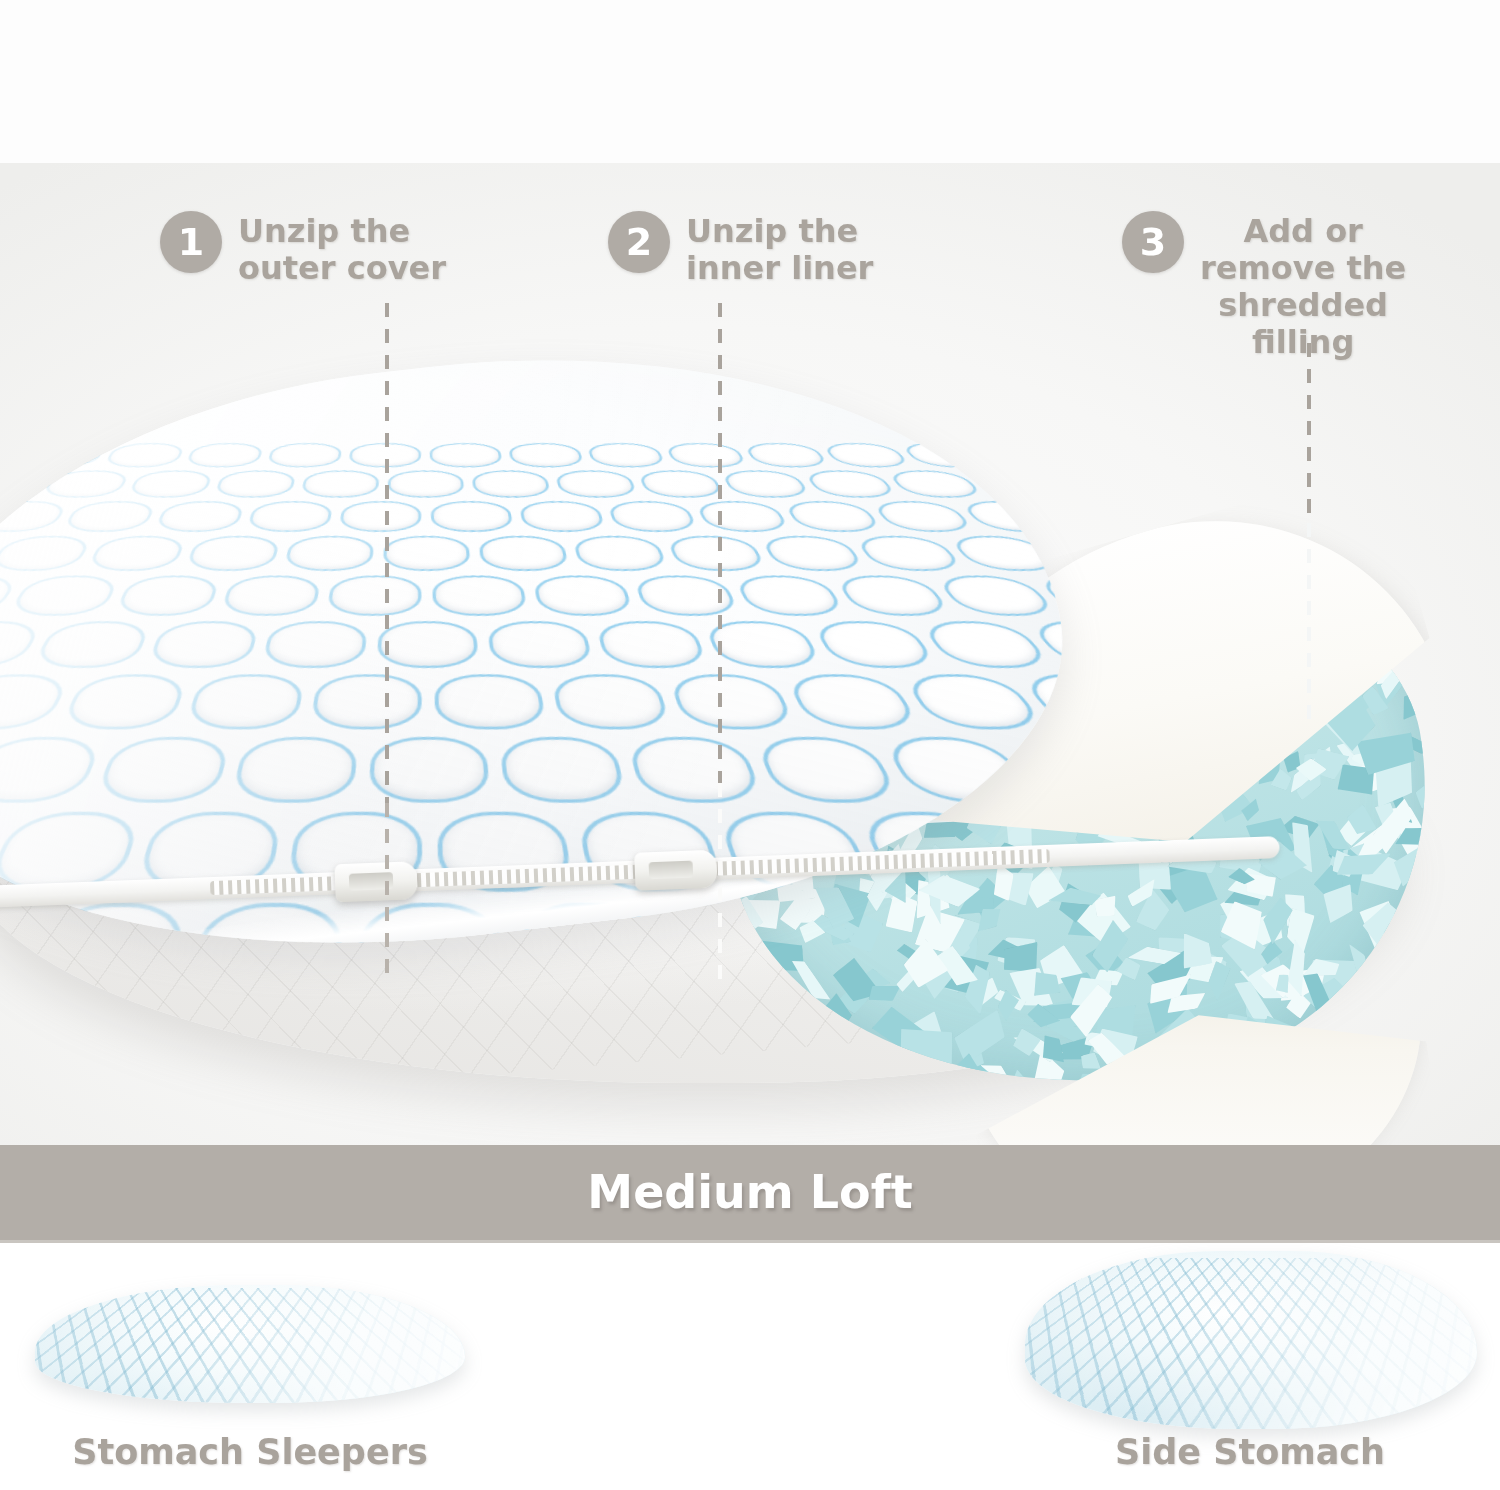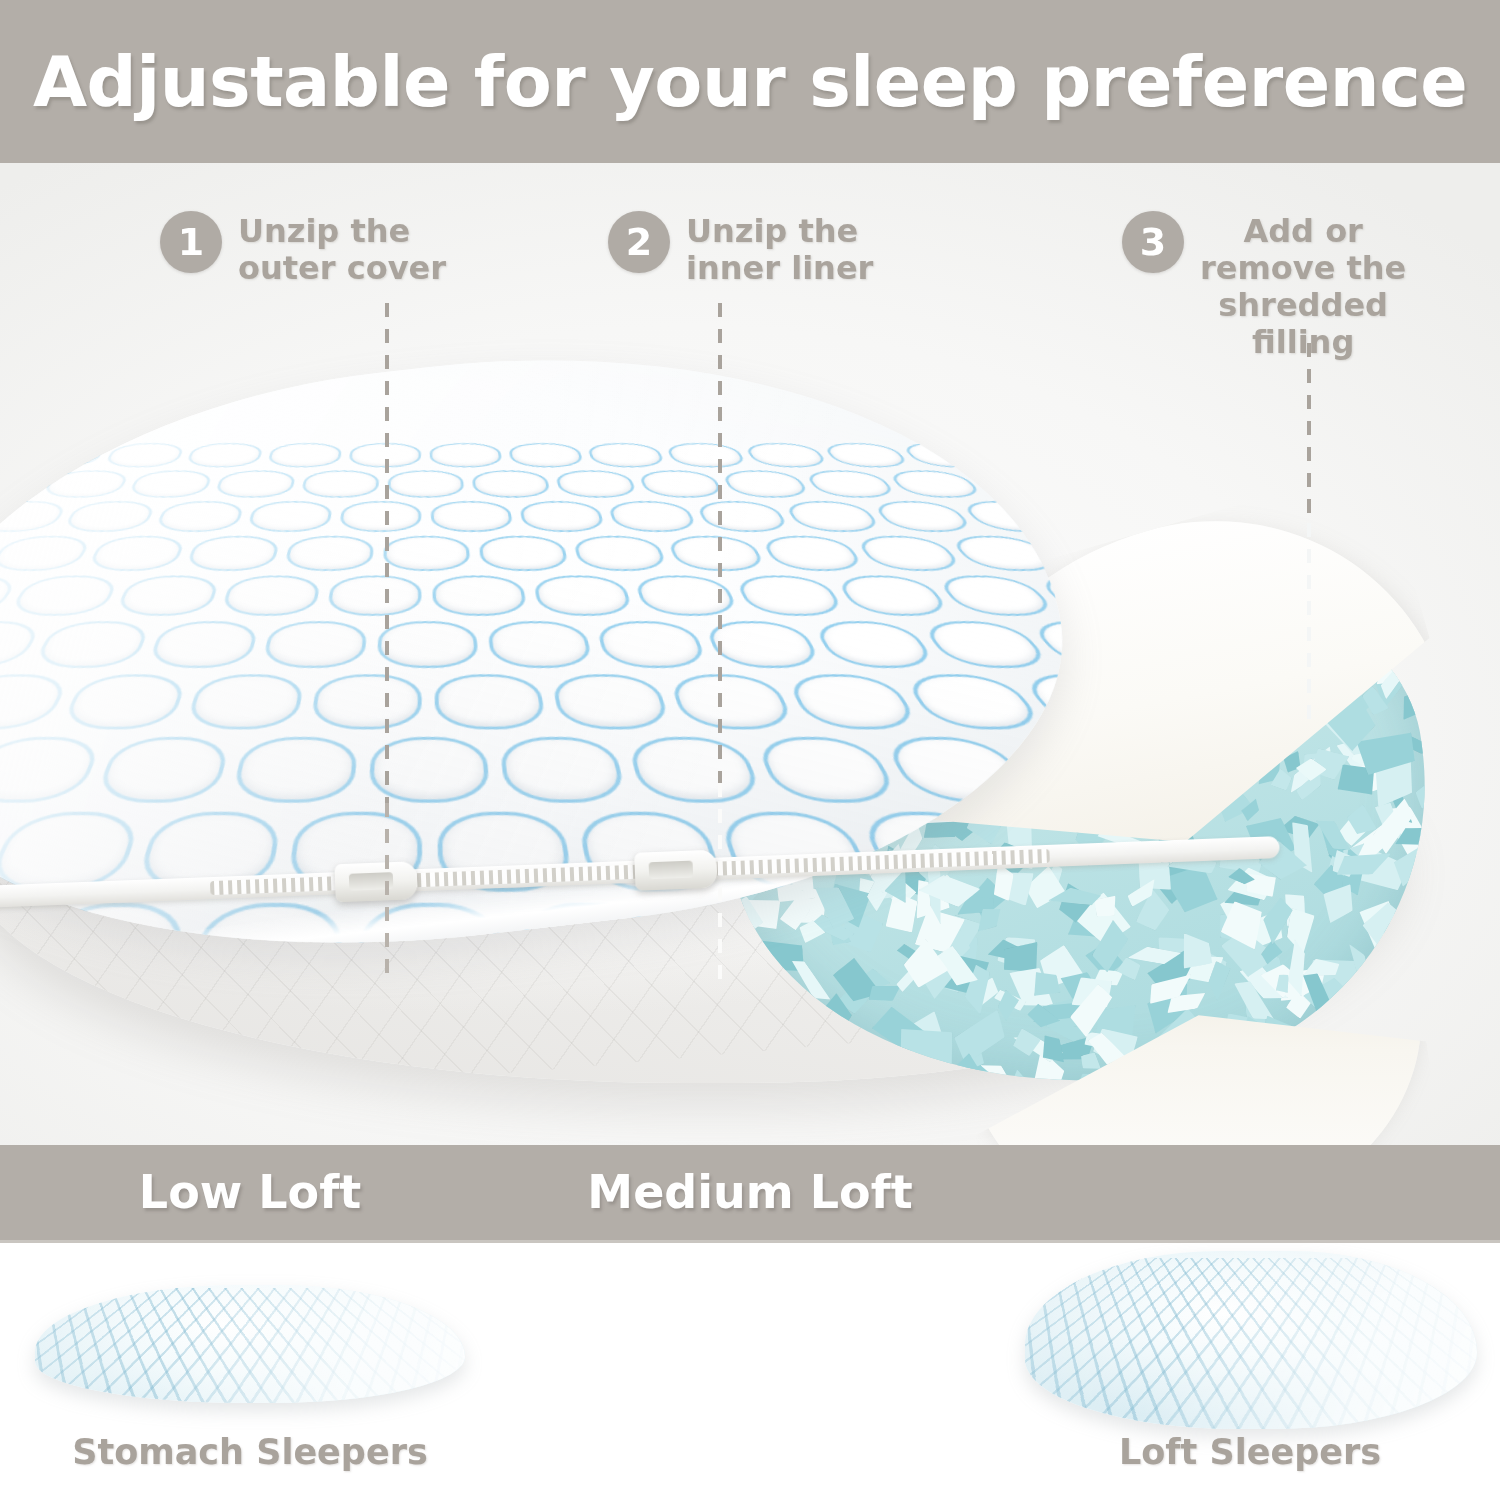--- a/index.html
+++ b/index.html
@@ -408,23 +408,20 @@
     font-family: "DejaVu Sans", sans-serif;
     text-shadow: 1px 1px 2px rgba(175,170,165,0.35);
     white-space: nowrap;
   }
 </style>
 </head>
 <body>
 
 <div class="page">
 
-  <div class="header-band">
-    <div class="header-title">Adjustable for your sleep preference</div>
-  </div>
 
   <div class="photo-stage">
 
     <div class="leader leader-1"></div>
     <div class="leader leader-1b"></div>
     <div class="leader leader-2"></div>
     <div class="leader leader-2b"></div>
     <div class="leader leader-3"></div>
     <div class="leader leader-3b"></div>
 
@@ -1195,36 +1192,35 @@
         <div class="step-text">Add or
 remove the
 shredded
 filling</div>
       </div>
     </div>
 
   </div>
 
   <div class="loft-band">
-    <div class="loft-label l0">Low Loft</div>
     <div class="loft-label l1">Medium Loft</div>
   </div>
 
   <div class="bottom-row">
 
     <div class="bottom-cell c0">
       <div class="thumb-wrap">
         <div class="thumb low"></div>
       </div>
       <div class="sleeper-label">Stomach Sleepers</div>
     </div>
 
 
     <div class="bottom-cell c2">
       <div class="thumb-wrap">
         <div class="thumb high"></div>
       </div>
-      <div class="sleeper-label">Loft Sleepers</div>
+      <div class="sleeper-label">Side Stomach</div>
     </div>
 
   </div>
 
 </div>
 
 </body></html>

